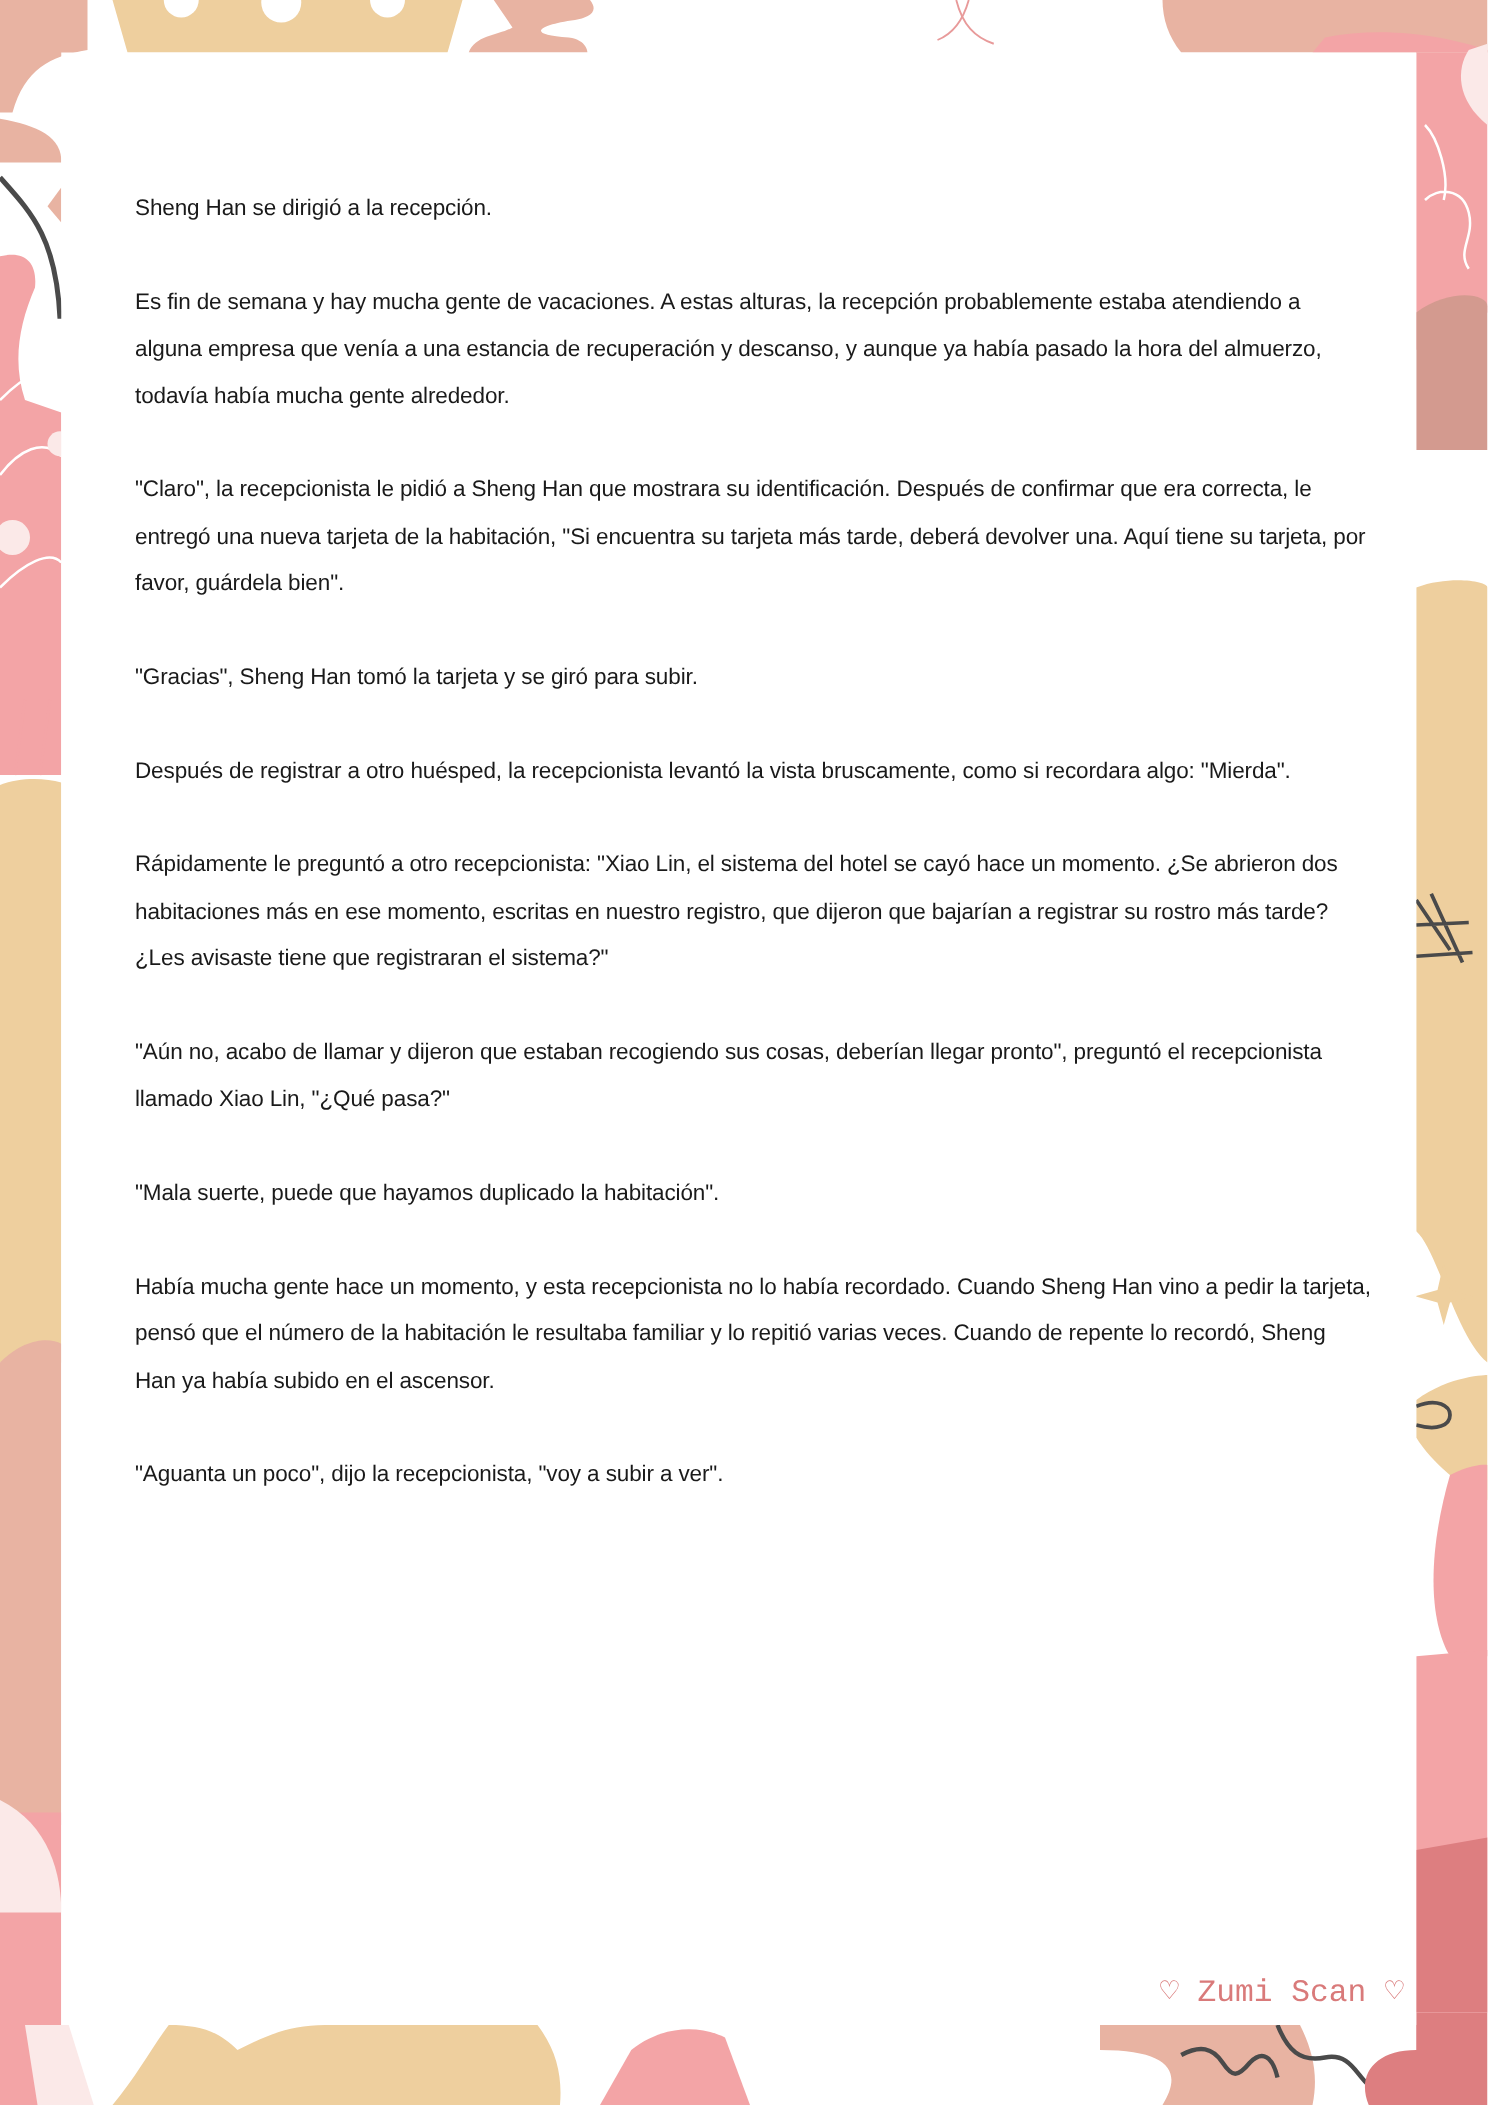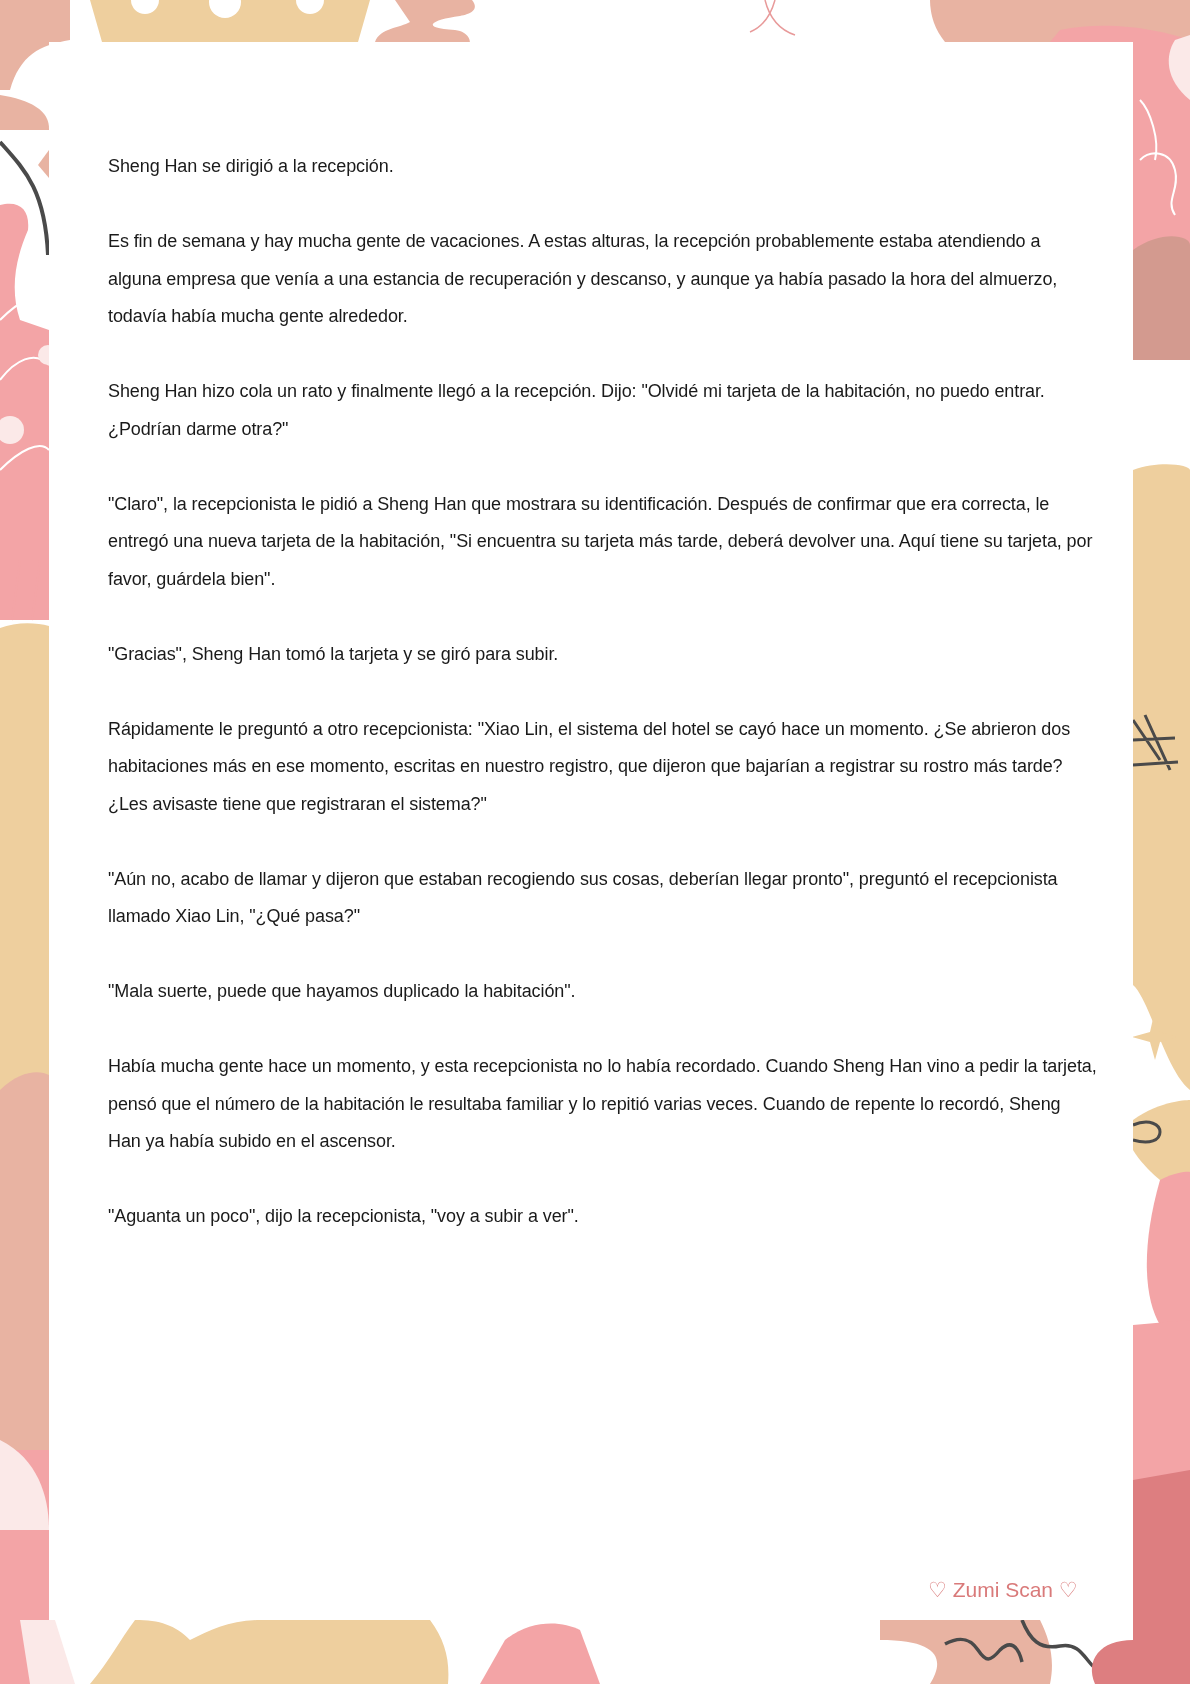--- a/index.html
+++ b/index.html
@@ -1,21 +1,21 @@
 <!DOCTYPE html>
 <html><head>
 <meta charset="utf-8">
 <style>
   html, body { margin:0; padding:0; }
   body { width:1190px; height:1684px; position:relative; overflow:hidden; background:#ffffff; font-family:"Liberation Sans", sans-serif; }
   .deco { position:absolute; }
   .card { position:absolute; left:49px; top:42px; width:1084px; height:1578px; background:#ffffff; }
   .content { position:absolute; left:108px; top:148px; width:990px; }
   .para { font-family:"Liberation Sans", sans-serif; font-size:18px; line-height:37.5px; color:#1a1a1a; margin:0 0 37.5px 0; letter-spacing:-0.1px; }
-  .credit { position:absolute; left:928px; top:1578px; font-family:Liberation Sans, sans-serif; font-size:21px; color:#d97a7a; white-space:nowrap; }
+  .credit { position:absolute; left:928px; top:1578px; font-family:Liberation Mono, monospace; font-size:25px; color:#d97a7a; white-space:nowrap; }
 </style>
 </head>
 <body>
 
 <svg class="deco" width="1190" height="1684" viewBox="0 0 1190 1684" style="left:0;top:0;">
 
   <path d="M90 0 L370 0 L358 42 L102 42 Z" fill="#eecf9e"></path>
   <circle cx="145" cy="0" r="14" fill="#fff"></circle>
   <circle cx="225" cy="2" r="16" fill="#fff"></circle>
   <circle cx="310" cy="0" r="14" fill="#fff"></circle>
@@ -61,23 +61,23 @@
   <path d="M1160 1180 C1180 1170 1190 1172 1190 1172 L1190 1325 L1160 1325 C1145 1300 1140 1250 1160 1180 Z" fill="#f3a4a6"></path>
   <path d="M1133 1325 L1190 1320 L1190 1610 L1133 1610 Z" fill="#f3a4a6"></path>
   <path d="M1133 1480 L1190 1470 L1190 1610 L1133 1610 Z" fill="#dd7e80"></path>
 </svg>
 
 <div class="card"></div>
 
 <div class="content">
   <p class="para">Sheng Han se dirigió a la recepción.</p>
   <p class="para">Es fin de semana y hay mucha gente de vacaciones. A estas alturas, la recepción probablemente estaba atendiendo a alguna empresa que venía a una estancia de recuperación y descanso, y aunque ya había pasado la hora del almuerzo, todavía había mucha gente alrededor.</p>
-  <p class="para">Sheng Han hizo cola un rato y finalmente llegó a la recepción. Dijo: "Olvidé mi tarjeta de la habitación, no puedo entrar. ¿Podrían darme otra?"</p>
   <p class="para">"Claro", la recepcionista le pidió a Sheng Han que mostrara su identificación. Después de confirmar que era correcta, le entregó una nueva tarjeta de la habitación, "Si encuentra su tarjeta más tarde, deberá devolver una. Aquí tiene su tarjeta, por favor, guárdela bien".</p>
   <p class="para">"Gracias", Sheng Han tomó la tarjeta y se giró para subir.</p>
+  <p class="para">Después de registrar a otro huésped, la recepcionista levantó la vista bruscamente, como si recordara algo: "Mierda".</p>
   <p class="para">Rápidamente le preguntó a otro recepcionista: "Xiao Lin, el sistema del hotel se cayó hace un momento. ¿Se abrieron dos habitaciones más en ese momento, escritas en nuestro registro, que dijeron que bajarían a registrar su rostro más tarde? ¿Les avisaste tiene que registraran el sistema?"</p>
   <p class="para">"Aún no, acabo de llamar y dijeron que estaban recogiendo sus cosas, deberían llegar pronto", preguntó el recepcionista llamado Xiao Lin, "¿Qué pasa?"</p>
   <p class="para">"Mala suerte, puede que hayamos duplicado la habitación".</p>
   <p class="para">Había mucha gente hace un momento, y esta recepcionista no lo había recordado. Cuando Sheng Han vino a pedir la tarjeta, pensó que el número de la habitación le resultaba familiar y lo repitió varias veces. Cuando de repente lo recordó, Sheng Han ya había subido en el ascensor.</p>
   <p class="para">"Aguanta un poco", dijo la recepcionista, "voy a subir a ver".</p>
 </div>
 
 <div class="credit">♡ Zumi Scan ♡</div>
 
 </body></html>

